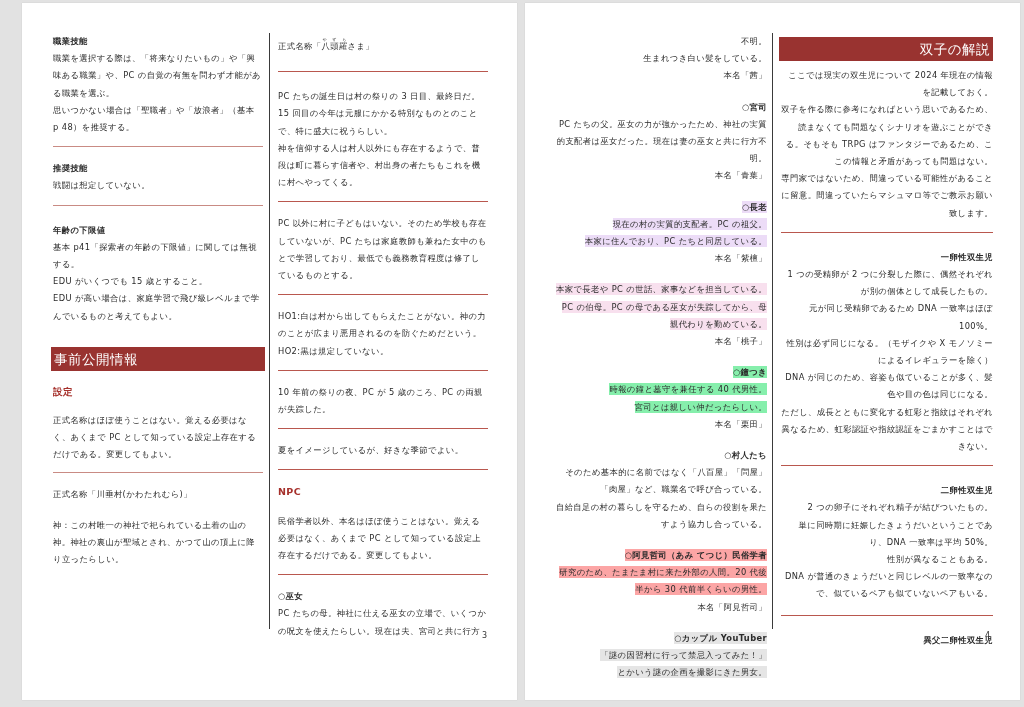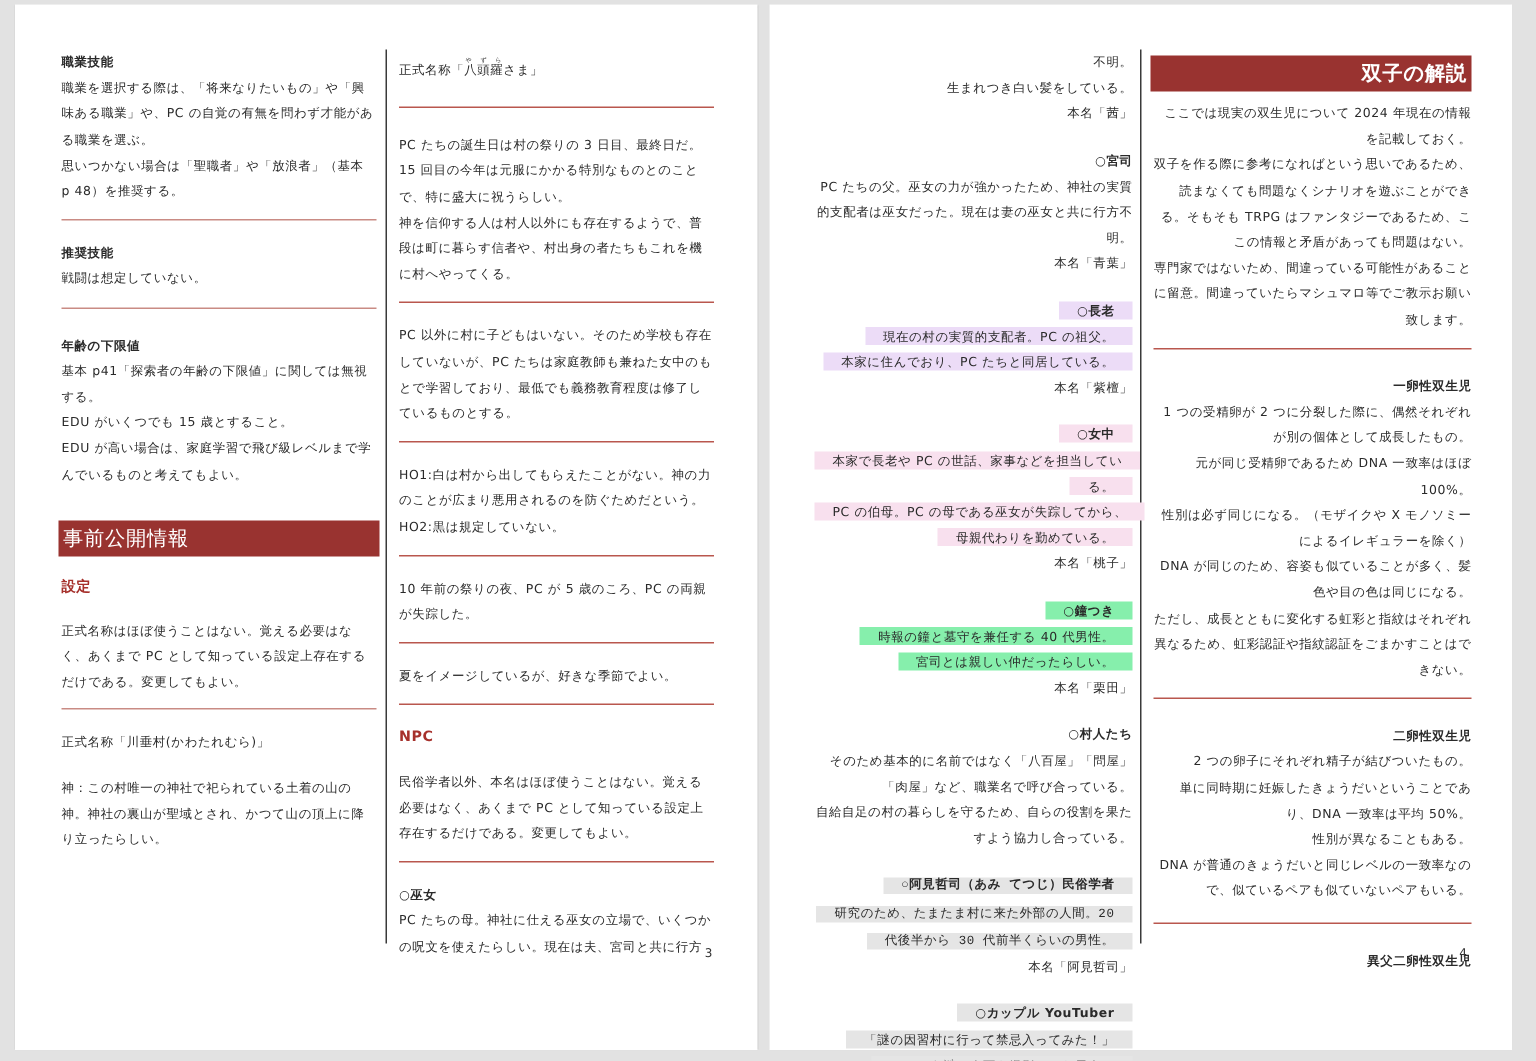--- a/index.html
+++ b/index.html
@@ -7,20 +7,21 @@
     width:1024px; height:707px; overflow:hidden;
     background:#e2e2e2;
     font-family:"DejaVu Sans", "Liberation Sans", sans-serif;
     color:#2a2a2a;
     position:relative;
   }
   .page {
     position:absolute; top:3px; width:495px; height:697px;
     background:#ffffff;
     box-shadow:0 0 1px rgba(0,0,0,0.15);
+    margin-left:12px;
   }
   .page.p1 { left:10px; }
   .page.p2 { left:513px;text-align:right; }
   .col {
     position:absolute; top:30px;
     font-size:8.3px; line-height:17.2px; letter-spacing:0.4px;
   }
   .p1 .c1 { left:31px; width:210px; }
   .p1 .c2 { left:256px; width:210px; }
   .p2 .c1 { left:30px; width:212px; }
@@ -38,31 +39,31 @@
   .hr.strong { background:#b9574e; }
   .banner {
     background:#993330; color:#fff; font-size:13.5px;
     line-height:24px; padding:0 3px; margin:12px 0 12px -2px;
     width:208px; letter-spacing:0.5px;
   }
   .sub-red {
     color:#a6312c; font-weight:bold; font-size:9.5px; margin:4px 0 12px 0;
   }
   .gap { height:14px; }
-  .hl { display:inline; padding:1px 12px; box-decoration-break:clone; -webkit-box-decoration-break:clone; }
+  .hl { display:inline; padding:1px 0; box-decoration-break:clone; -webkit-box-decoration-break:clone; }
   .hl-purple { background:#ecdcf7; }
   .hl-pink { background:#f8e0ee; }
   .hl-beige { background:#86efac; }
-  .hl-green { background:#e5e5e5;font-family:Liberation Mono, monospace; }
+  .hl-green { background:#fca5a5; }
   .hl-salmon { background:#e5e5e5; }
   .pageno {
     position:absolute; bottom:60px; right:30px; font-size:8px; color:#333;
   }
   ruby rt { font-size:4px; }
-  .p2 .c2 .banner { width:208px; margin-top:2px;font-weight:bold; }
+  .p2 .c2 .banner { width:208px; margin-top:2px; }
 </style>
 </head>
 <body>
 
 <div class="page p1">
   <div class="vline"></div>
 
   <div class="col c1">
     <div class="h-bold">職業技能</div>
     <p class="blk">職業を選択する際は、「将来なりたいもの」や「興味ある職業」や、PC の自覚の有無を問わず才能がある職業を選ぶ。</p>
@@ -133,21 +134,20 @@
     <p class="blk">PC たちの父。巫女の力が強かったため、神社の実質的支配者は巫女だった。現在は妻の巫女と共に行方不明。</p>
     <p class="blk">本名「青葉」</p>
     <div class="gap"></div>
 
     <div class="h-bold"><span class="hl hl-purple">○長老</span></div>
     <p class="blk"><span class="hl hl-purple">現在の村の実質的支配者。PC の祖父。</span></p>
     <p class="blk"><span class="hl hl-purple">本家に住んでおり、PC たちと同居している。</span></p>
     <p class="blk">本名「紫檀」</p>
     <div class="gap"></div>
 
-    <div class="h-bold"><span class="hl hl-pink">○女中</span></div>
     <p class="blk"><span class="hl hl-pink">本家で長老や PC の世話、家事などを担当している。</span></p>
     <p class="blk"><span class="hl hl-pink">PC の伯母。PC の母である巫女が失踪してから、母親代わりを勤めている。</span></p>
     <p class="blk">本名「桃子」</p>
     <div class="gap"></div>
 
     <div class="h-bold"><span class="hl hl-beige">○鐘つき</span></div>
     <p class="blk"><span class="hl hl-beige">時報の鐘と墓守を兼任する 40 代男性。</span></p>
     <p class="blk"><span class="hl hl-beige">宮司とは親しい仲だったらしい。</span></p>
     <p class="blk">本名「栗田」</p>
     <div class="gap"></div>

